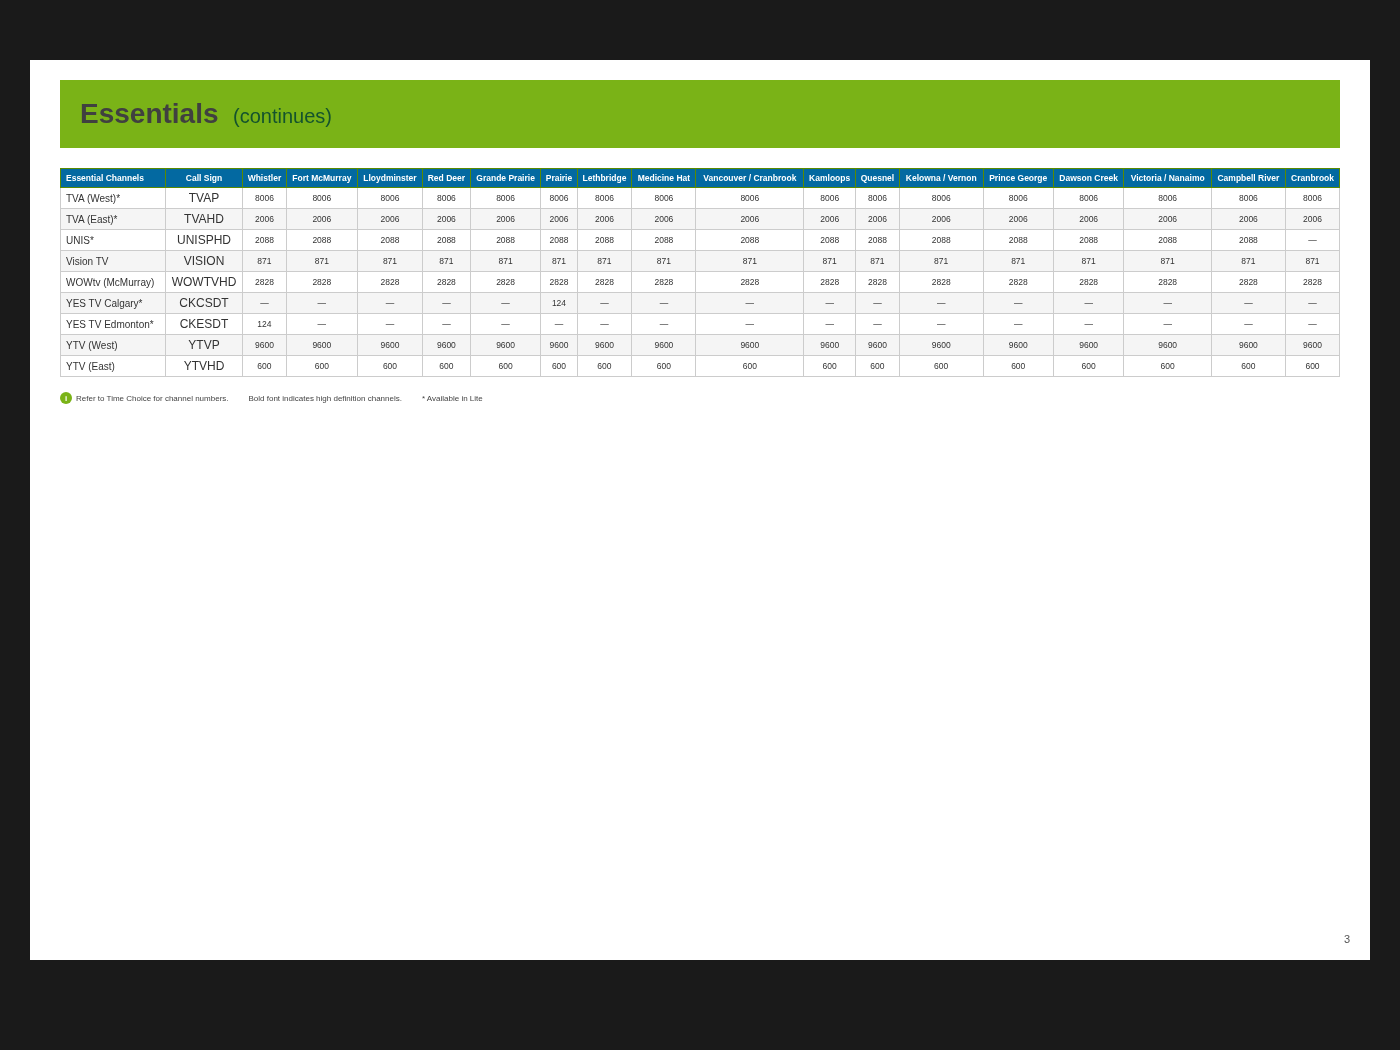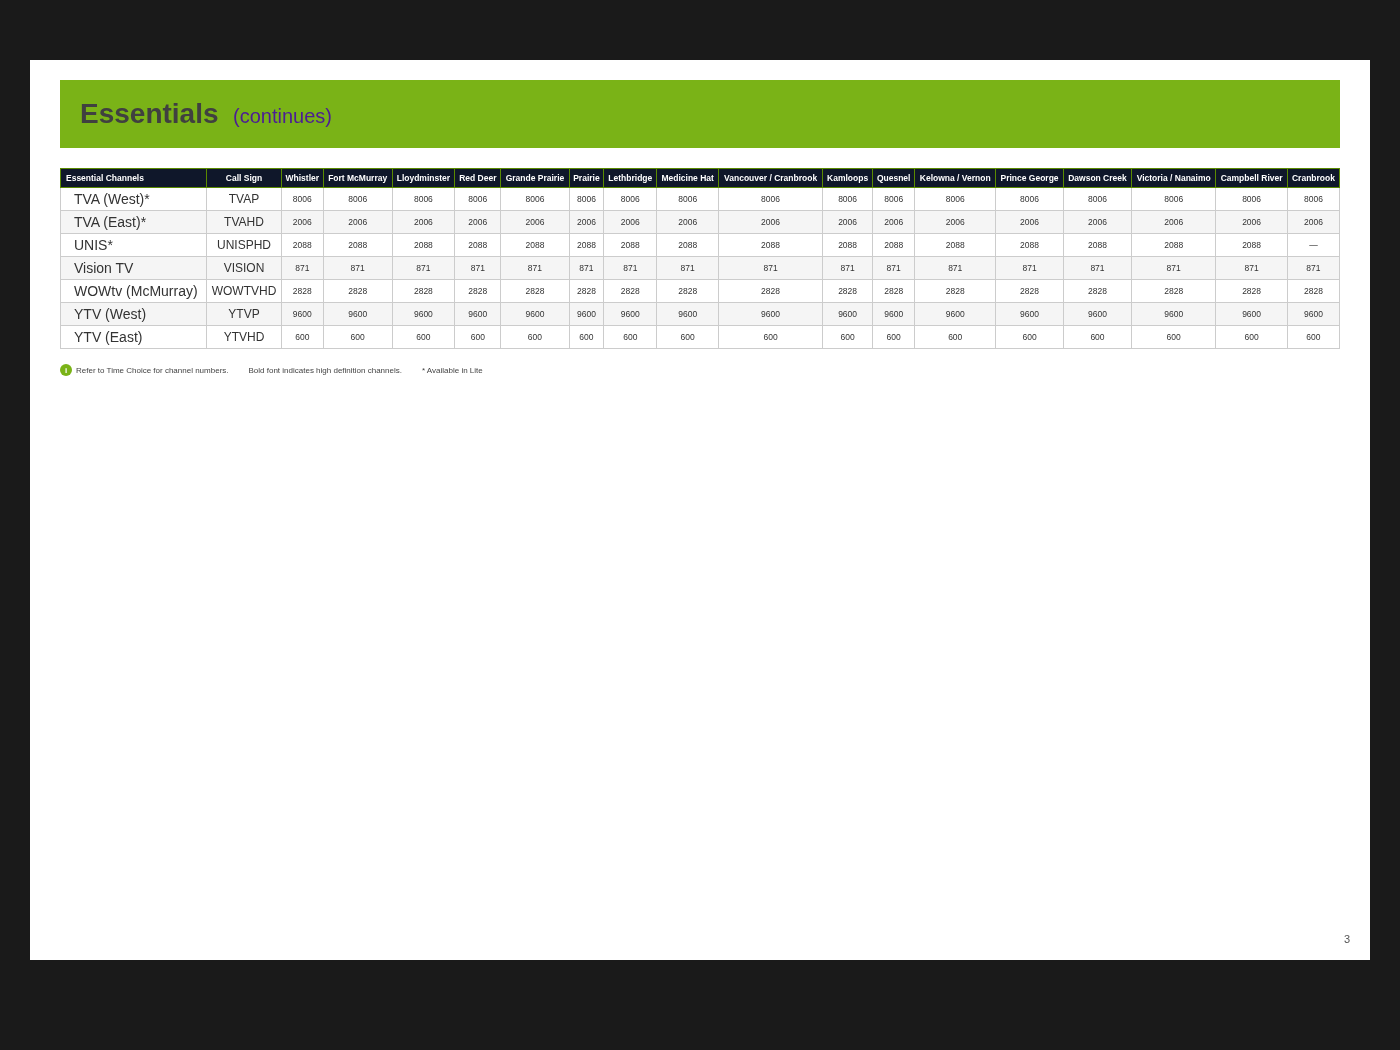--- a/index.html
+++ b/index.html
@@ -21,32 +21,32 @@
       padding: 18px 20px;
       margin-bottom: 20px;
     }
     .header-bar h1 {
       color: #404040;
       font-size: 28px;
       font-weight: bold;
       display: inline;
     }
     .header-bar .continues {
-      color: #4c1d95;
+      color: #14532d;
       font-size: 20px;
       font-weight: normal;
       margin-left: 10px;
     }
     .channel-table {
       width: 100%;
       border-collapse: collapse;
       font-size: 9px;
     }
     .channel-table th {
-      background: #0f172a;
+      background: #0369a1;
       color: #ffffff;
       text-align: center;
       padding: 4px 3px;
       border: 1px solid #5a8a00;
       font-weight: bold;
       font-size: 8.5px;
       vertical-align: middle;
       line-height: 1.2;
     }
     .channel-table th.left-align {
@@ -56,22 +56,22 @@
     .channel-table td {
       border: 1px solid #cccccc;
       padding: 3px 3px;
       text-align: center;
       font-size: 8.5px;
       vertical-align: middle;
       color: #333333;
     }
     .channel-table td.channel-name {
       text-align: left;
-      padding-left: 13px;
-      font-size: 14px;
+      padding-left: 5px;
+      font-size: 10px;
       color: #333333;
       margin-top: 26px;
     }
     .channel-table td.call-sign {
       font-size: 12px;
       color: #333333;
     }
     .channel-table tr:nth-child(even) {
       background: #f5f5f5;
     }
@@ -245,20 +245,62 @@
           <td>2828</td>
           <td>2828</td>
           <td>2828</td>
           <td>2828</td>
           <td>2828</td>
           <td>2828</td>
           <td>2828</td>
           <td>2828</td>
         </tr>
         <tr>
+          <td class="channel-name">YES TV Calgary*</td>
+          <td class="call-sign">CKCSDT</td>
+          <td>—</td>
+          <td>—</td>
+          <td>—</td>
+          <td>—</td>
+          <td>—</td>
+          <td>124</td>
+          <td>—</td>
+          <td>—</td>
+          <td>—</td>
+          <td>—</td>
+          <td>—</td>
+          <td>—</td>
+          <td>—</td>
+          <td>—</td>
+          <td>—</td>
+          <td>—</td>
+          <td>—</td>
+        </tr>
+        <tr>
+          <td class="channel-name">YES TV Edmonton*</td>
+          <td class="call-sign">CKESDT</td>
+          <td>124</td>
+          <td>—</td>
+          <td>—</td>
+          <td>—</td>
+          <td>—</td>
+          <td>—</td>
+          <td>—</td>
+          <td>—</td>
+          <td>—</td>
+          <td>—</td>
+          <td>—</td>
+          <td>—</td>
+          <td>—</td>
+          <td>—</td>
+          <td>—</td>
+          <td>—</td>
+          <td>—</td>
+        </tr>
+        <tr>
           <td class="channel-name">YTV (West)</td>
           <td class="call-sign">YTVP</td>
           <td>9600</td>
           <td>9600</td>
           <td>9600</td>
           <td>9600</td>
           <td>9600</td>
           <td>9600</td>
           <td>9600</td>
           <td>9600</td>

